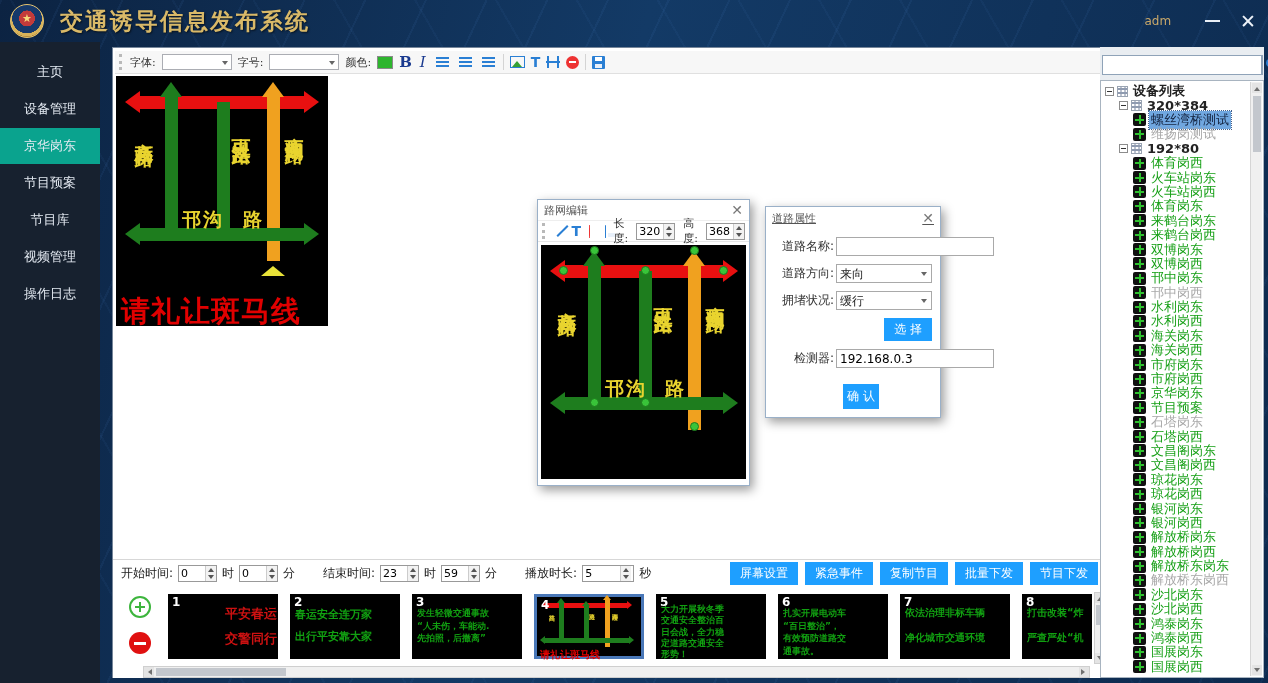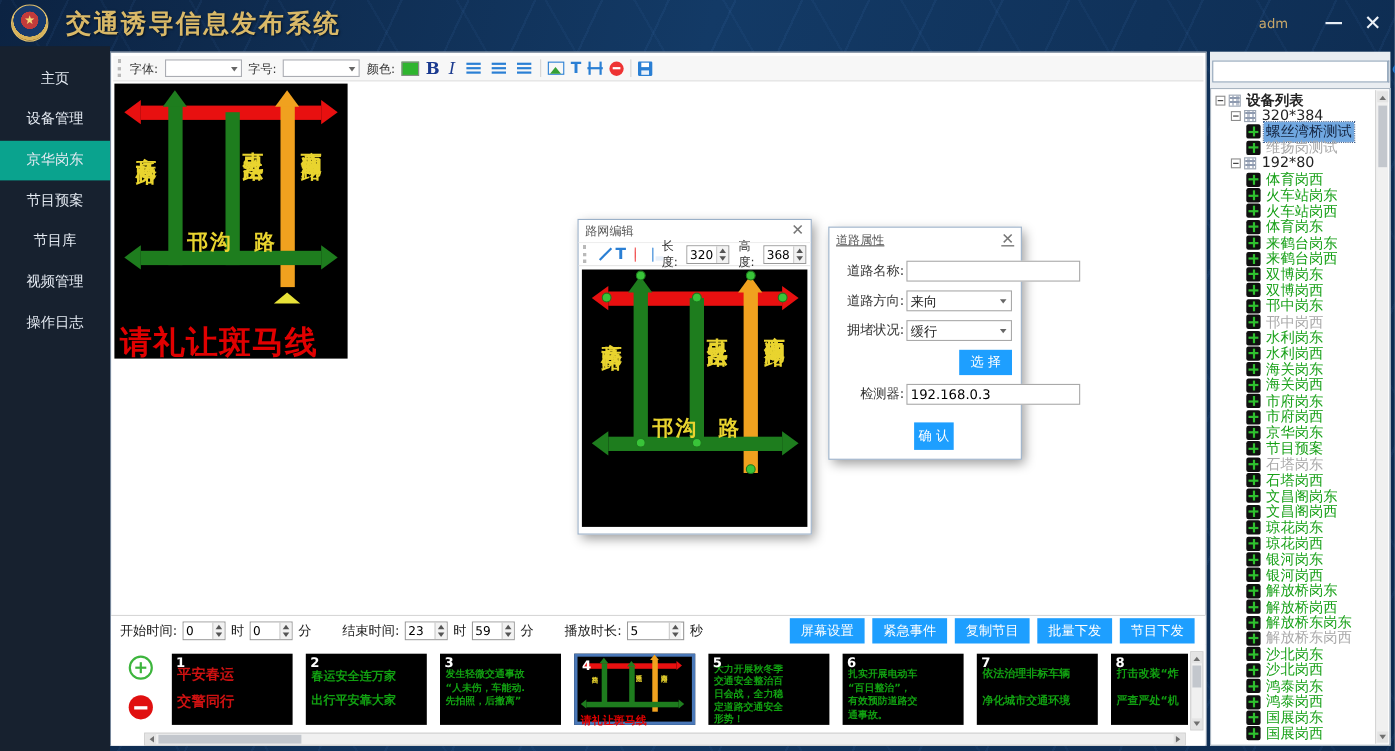--- a/index.html
+++ b/index.html
@@ -31,21 +31,21 @@
 
   
   #sidebar { position:absolute; left:0; top:42px; width:100px; height:641px;
     background:#17212f; z-index:4; }
   .side-item { height:36px; line-height:36px; text-align:center; color:#e4eaf2;
     font-size:13px; cursor:pointer; margin-top:1px; }
   .side-item:first-child { margin-top:12px; }
   .side-item.active { background:#0aa38e; }
 
   
-  #main { position:absolute; left:100px; top:47px; width:997px; height:631px;
+  #main { position:absolute; left:112px; top:47px; width:997px; height:631px;
     background:#ffffff; border:1px solid #76869a; z-index:3; }
 
   .toolbar { position:absolute; left:2px; top:3px; width:991px; height:23px;
     background:#f7f7f7; border-bottom:1px solid #e0e0e0; display:flex; align-items:center; gap:6px; padding:0 4px; }
   .grip { width:3px; height:16px; border-left:3px dotted #b9b9b9; margin-right:2px; }
   .tb-label { font-size:11px; color:#333; }
   .tb-select { width:70px; height:16px; background:#fff; border:1px solid #abadb3;
     position:relative; cursor:pointer; }
   .tb-select i { position:absolute; right:3px; top:6px; border:3px solid transparent; border-top:4px solid #666; }
   .swatch { width:16px; height:13px; background:#2eb52e; border:1px solid #8a8a8a; cursor:pointer; }
@@ -141,21 +141,21 @@
   .rem-btn { position:absolute; left:16px; top:46px; width:22px; height:22px; border-radius:50%;
     background:#e01010; cursor:pointer; }
   .rem-btn::before { content:""; position:absolute; left:5px; top:10px; width:12px; height:3px; background:#fff; }
   .thumbs-row { position:absolute; left:55px; top:8px; width:924px; height:69px;
     display:flex; gap:12px; overflow:hidden; }
   .thumb { position:relative; width:110px; height:65px; background:#000; flex:0 0 auto; cursor:pointer; }
   .thumb.selected { border:3px solid #4a78b8; }
   .pnum { position:absolute; left:4px; top:1px; color:#fff; font-weight:bold; font-size:12px; z-index:3; }
   .ptxt { position:absolute; left:5px; top:13px; right:1px; color:#11a011; font-size:9px;
     line-height:1.4; white-space:pre-line; font-weight:bold; overflow:hidden; }
-  .ptxt.big-red { color:#cc1111; font-size:13px; line-height:1.9; text-align:left; top:8px; }
+  .ptxt.big-red { color:#cc1111; font-size:13px; line-height:1.9; text-align:right; top:8px; }
   .ptxt.two-line { font-size:11px; line-height:2; top:10px; }
   .ptxt.spread { font-size:10px; line-height:2.5; top:6px; }
   .mini-ha { position:absolute; height:5px; background:var(--c); }
   .mini-ha::before { content:""; position:absolute; left:-5px; top:-2px;
     border:4.5px solid transparent; border-right:5px solid var(--c); border-left:none; }
   .mini-ha::after { content:""; position:absolute; right:-5px; top:-2px;
     border:4.5px solid transparent; border-left:5px solid var(--c); border-right:none; }
   .mini-va { position:absolute; width:5px; background:var(--c); }
   .mini-va::before { content:""; position:absolute; top:-5px; left:-2px;
     border:4.5px solid transparent; border-bottom:5px solid var(--c); border-top:none; }
@@ -197,21 +197,21 @@
     background:repeating-linear-gradient(0deg, transparent 0 2px, #8f9bb0 2px 4px),
                repeating-linear-gradient(90deg, transparent 0 2px, rgba(143,155,176,.6) 2px 4px); }
   .tree-row .dico { display:none; width:13px; height:13px; background:#101010; border-radius:2px;
     position:relative; margin-right:3px; flex:0 0 auto; }
   .tree-row .dico::before { content:""; position:absolute; left:5.5px; top:2px; width:2px; height:9px; background:#2fc12f; }
   .tree-row .dico::after { content:""; position:absolute; left:2px; top:5.5px; width:9px; height:2px; background:#2fc12f; }
   .tree-row.root .exp, .tree-row.group .exp { display:block; }
   .tree-row.root .nico, .tree-row.group .nico { display:block; }
   .tree-row.device .dico { display:block; }
   .tree-row.root { padding-left:2px; font-weight:bold; }
-  .tree-row.group { padding-left:16px; }
+  .tree-row.group { padding-left:16px;font-weight:bold; }
   .tree-row.device { padding-left:30px; }
   .tree-row .lbl { color:#222; padding:0 2px; }
   .tree-row.online .lbl { color:#17a017; }
   .tree-row.offline .lbl { color:#a8a8a8; }
   .tree-row.selected .lbl { background:#70a7e0; color:#13233f; outline:1px dotted #44608a; }
 </style>
 </head>
 <body>
 
 <div id="header">

